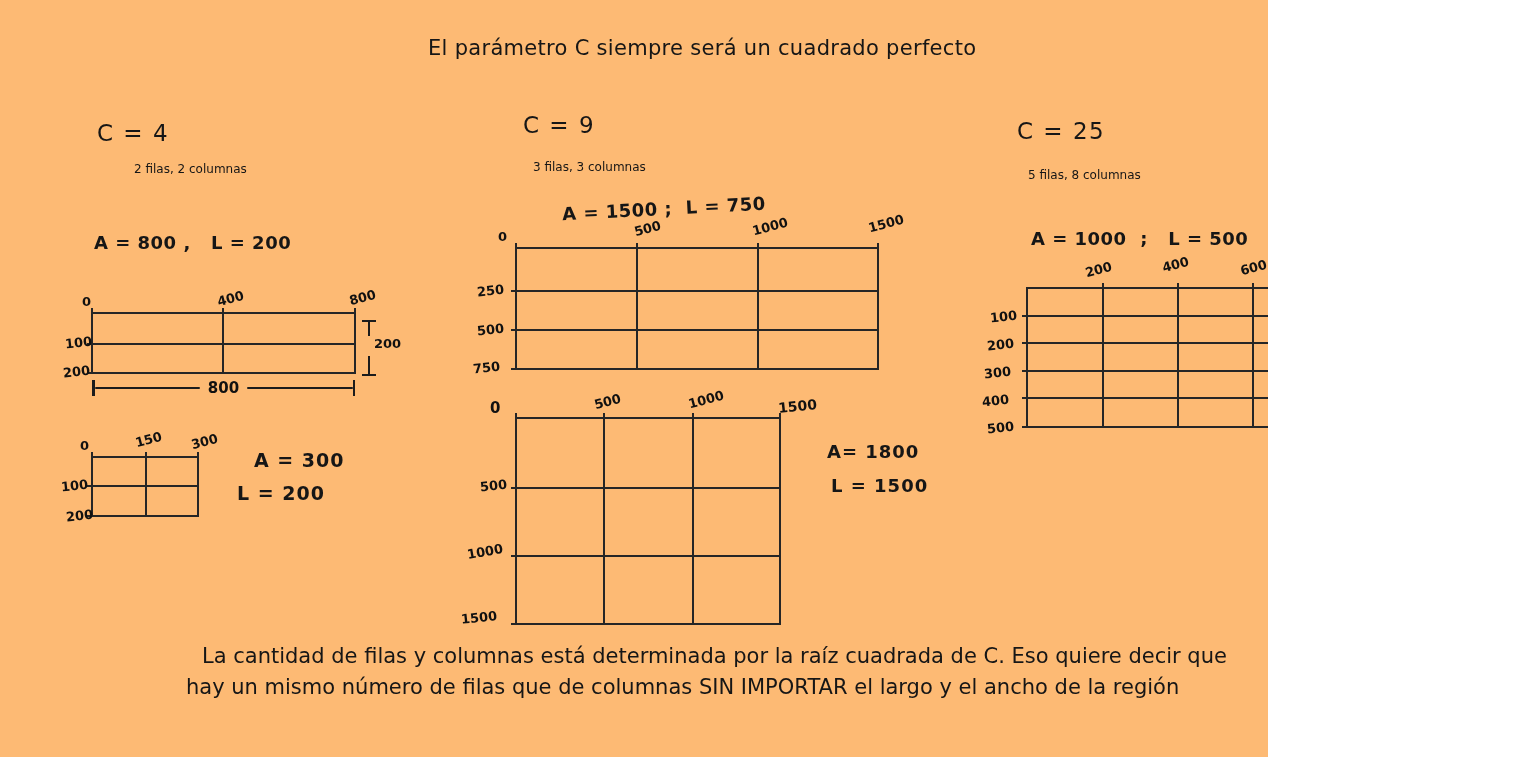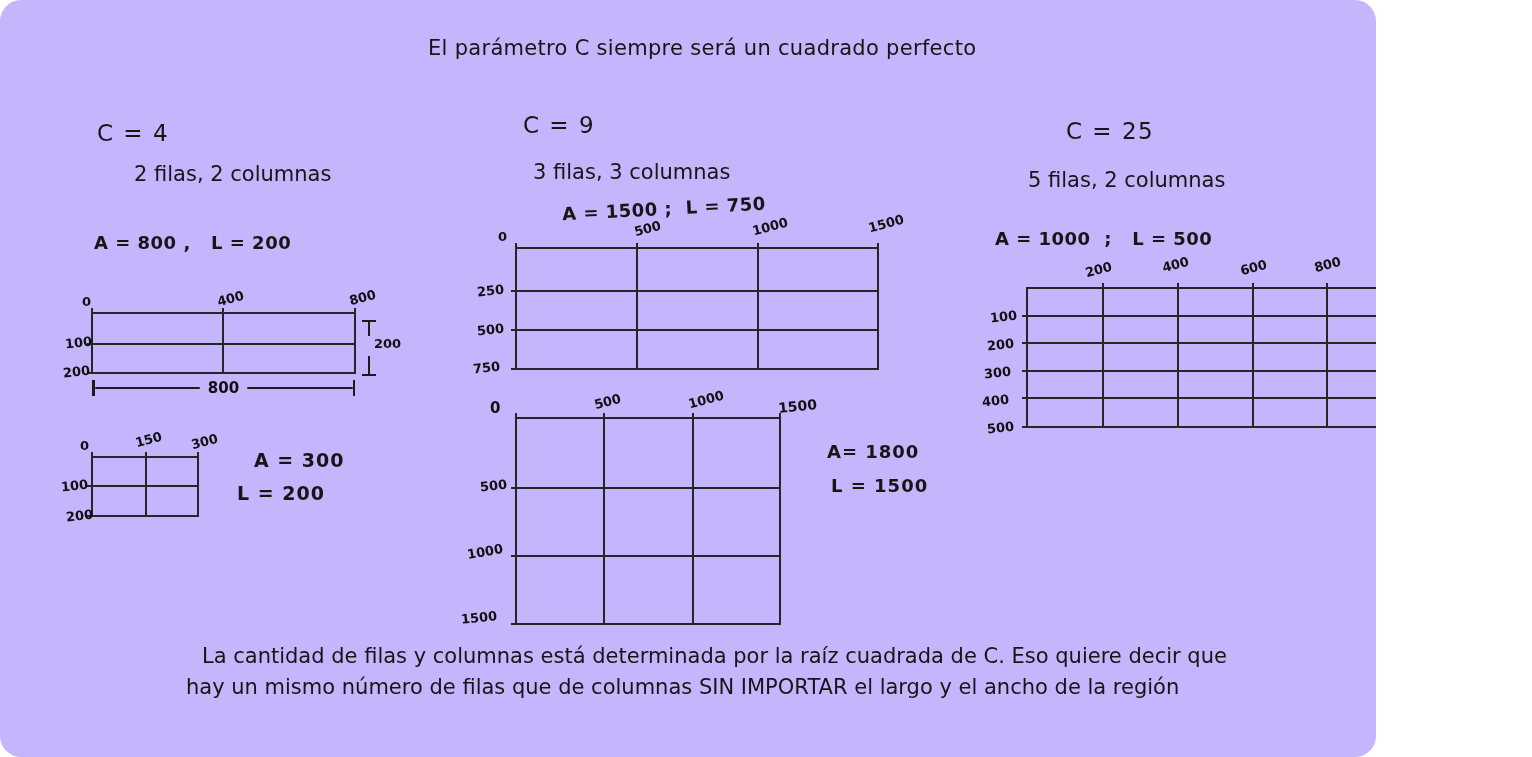--- a/index.html
+++ b/index.html
@@ -1,29 +1,28 @@
 <!DOCTYPE html>
 <html><head>
 <meta charset="utf-8">
 <style>
   html, body { margin: 0; padding: 0; background: #ffffff; }
   .canvas {
     position: relative;
-    width: 1376px;
+    width: 1268px;
     height: 757px;
-    background: #c4b5fd;
+    background: #fdba74;
     font-family: "DejaVu Sans", sans-serif;
     color: #161616;
     overflow: hidden;
-    border-radius: 21px;
   }
   .abs { position: absolute; white-space: pre; }
   .title { font-size: 21px; letter-spacing: 0.3px; }
   .heading { font-size: 23px; letter-spacing: 1.5px; }
-  .note { font-size: 21px; }
+  .note { font-size: 12px; }
   .params { font-size: 18px; font-weight: bold; letter-spacing: 0.5px; }
   .side-label { font-size: 19px; font-weight: bold; letter-spacing: 1px; }
   .footer-line { font-size: 21px; }
   .num { font-size: 13px; font-weight: bold; color: #111; white-space: nowrap; }
   .r15 { transform: rotate(-15deg); }
   .r10 { transform: rotate(-10deg); }
   .r6  { transform: rotate(-6deg); }
   .r3  { transform: rotate(-3deg); }
   svg.grid-svg { position: absolute; overflow: visible; }
   svg.grid-svg line, svg.grid-svg rect { stroke: #262626; stroke-width: 2; fill: none; }
@@ -138,23 +137,23 @@
   <span class="abs num" style="left:490px;top:399px;font-size:15px">0</span>
   <span class="abs num r15" style="left:594px;top:394px">500</span>
   <span class="abs num r15" style="left:688px;top:392px">1000</span>
   <span class="abs num r6" style="left:778px;top:398px;font-size:14px">1500</span>
   <span class="abs num r6" style="left:480px;top:478px">500</span>
   <span class="abs num r10" style="left:467px;top:544px">1000</span>
   <span class="abs num r6" style="left:461px;top:610px">1500</span>
   <span class="abs side-label" style="left:827px;top:441px;font-size:18px">A= 1800</span>
   <span class="abs side-label" style="left:831px;top:475px;font-size:18px">L = 1500</span>
 
-  <span class="abs heading" style="left:1066px;top:118px">C = 25</span>
-  <span class="abs note" style="left:1028px;top:168px">5 filas, 2 columnas</span>
-  <span class="abs params" style="left:995px;top:228px">A = 1000  ;   L = 500</span>
+  <span class="abs heading" style="left:1017px;top:118px">C = 25</span>
+  <span class="abs note" style="left:1028px;top:168px">5 filas, 8 columnas</span>
+  <span class="abs params" style="left:1031px;top:228px">A = 1000  ;   L = 500</span>
 
   <svg class="grid-svg" style="left:1014px;top:282px" width="398" height="152" viewBox="0 0 398 152">
     <rect x="13" y="6" width="376" height="139"></rect>
     <line x1="89" y1="6" x2="89" y2="145"></line>
     <line x1="164" y1="6" x2="164" y2="145"></line>
     <line x1="239" y1="6" x2="239" y2="145"></line>
     <line x1="313" y1="6" x2="313" y2="145"></line>
     <line x1="13" y1="34" x2="389" y2="34"></line>
     <line x1="13" y1="61" x2="389" y2="61"></line>
     <line x1="13" y1="89" x2="389" y2="89"></line>

